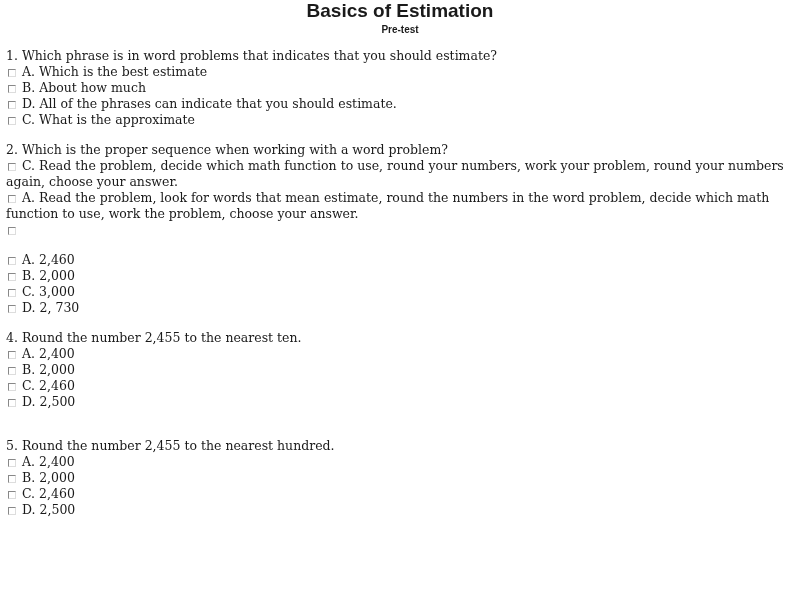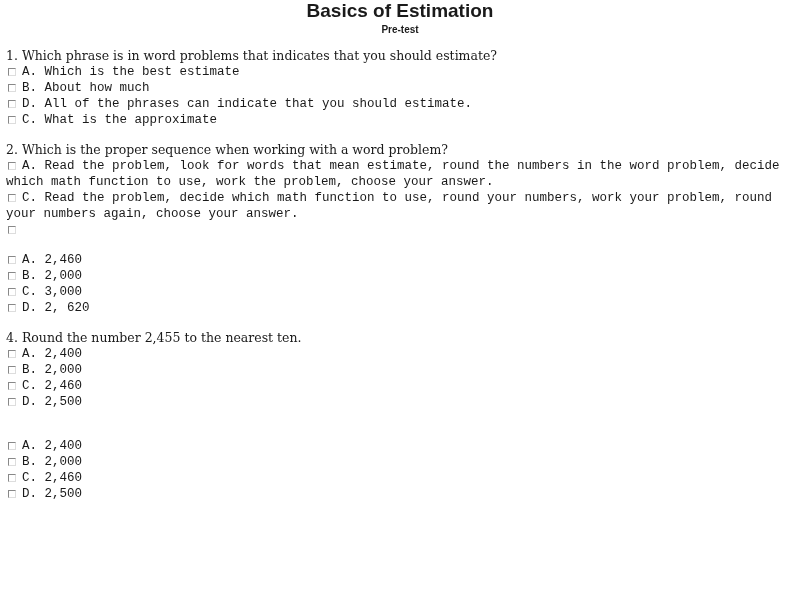--- a/index.html
+++ b/index.html
@@ -15,21 +15,21 @@
       font-weight: bold; font-size: 19px; text-align: center;
       line-height: 22px;
     }
     .subtitle {
       font-family: "Liberation Sans", sans-serif;
       font-weight: bold; font-size: 10px; text-align: center;
       line-height: 16px; margin-bottom: 10px;
     }
     .question { margin-bottom: 14px; }
     .q-text { line-height: 16px; }
-    .option { line-height: 16px; font-family: Liberation Mono, monospace; }
+    .option { line-height: 16px; }
     .cb {
       display: inline-block; width: 6px; height: 6px;
       border-top: 1px solid #888; border-left: 1px solid #888;
       border-right: 1px solid #ddd; border-bottom: 1px solid #ddd;
       margin: 0 6px 0 2px; vertical-align: middle;
     }
     .gap { height: 14px; }
   </style>
 </head>
 <body>
@@ -41,42 +41,43 @@
   <div class="question">
     <div class="q-text">1. Which phrase is in word problems that indicates that you should estimate?</div>
     <div class="option"><span class="cb"></span><span>A. Which is the best estimate</span></div>
     <div class="option"><span class="cb"></span><span>B. About how much</span></div>
     <div class="option"><span class="cb"></span><span>D. All of the phrases can indicate that you should estimate.</span></div>
     <div class="option"><span class="cb"></span><span>C. What is the approximate</span></div>
   </div>
 
   <div class="question">
     <div class="q-text">2. Which is the proper sequence when working with a word problem?</div>
+    <div class="option"><span class="cb"></span><span>C. Read the problem, decide which math function to use, round your numbers, work your problem, round your numbers again, choose your answer.</span></div>
     <div class="option"><span class="cb"></span><span>A. Read the problem, look for words that mean estimate, round the numbers in the word problem, decide which math function to use, work the problem, choose your answer.</span></div>
-    <div class="option"><span class="cb"></span><span>C. Read the problem, decide which math function to use, round your numbers, work your problem, round your numbers again, choose your answer.</span></div>
     <div class="option"><span class="cb"></span></div>
   </div>
 
   <div class="question">
     <div class="option"><span class="cb"></span><span>A. 2,460</span></div>
     <div class="option"><span class="cb"></span><span>B. 2,000</span></div>
     <div class="option"><span class="cb"></span><span>C. 3,000</span></div>
-    <div class="option"><span class="cb"></span><span>D. 2, 620</span></div>
+    <div class="option"><span class="cb"></span><span>D. 2, 730</span></div>
   </div>
 
   <div class="question">
     <div class="q-text">4. Round the number 2,455 to the nearest ten.</div>
     <div class="option"><span class="cb"></span><span>A. 2,400</span></div>
     <div class="option"><span class="cb"></span><span>B. 2,000</span></div>
     <div class="option"><span class="cb"></span><span>C. 2,460</span></div>
     <div class="option"><span class="cb"></span><span>D. 2,500</span></div>
   </div>
   <div class="gap"></div>
 
   <div class="question">
+    <div class="q-text">5. Round the number 2,455 to the nearest hundred.</div>
     <div class="option"><span class="cb"></span><span>A. 2,400</span></div>
     <div class="option"><span class="cb"></span><span>B. 2,000</span></div>
     <div class="option"><span class="cb"></span><span>C. 2,460</span></div>
     <div class="option"><span class="cb"></span><span>D. 2,500</span></div>
   </div>
 
 
 </div>
 
 </body></html>

